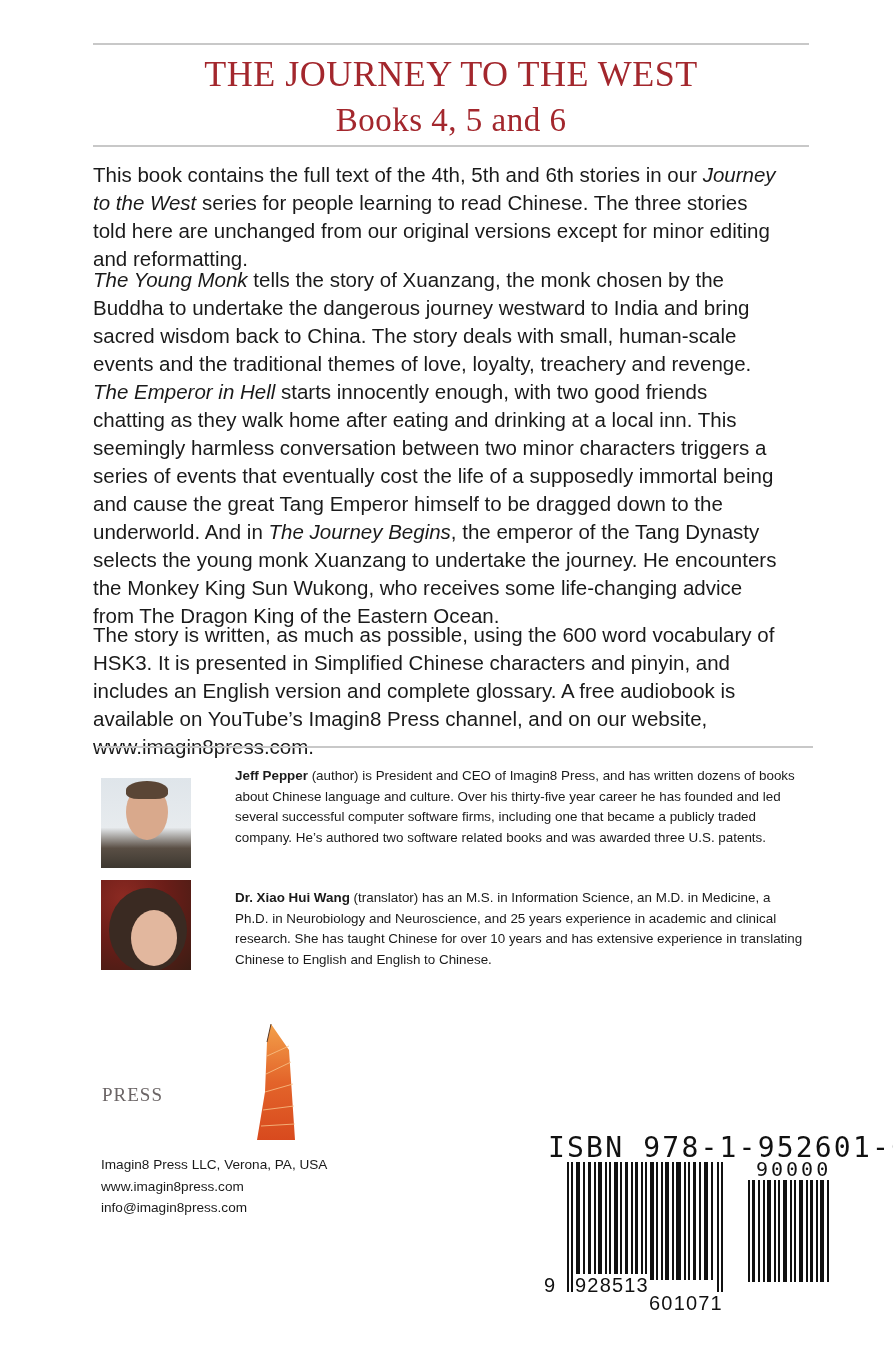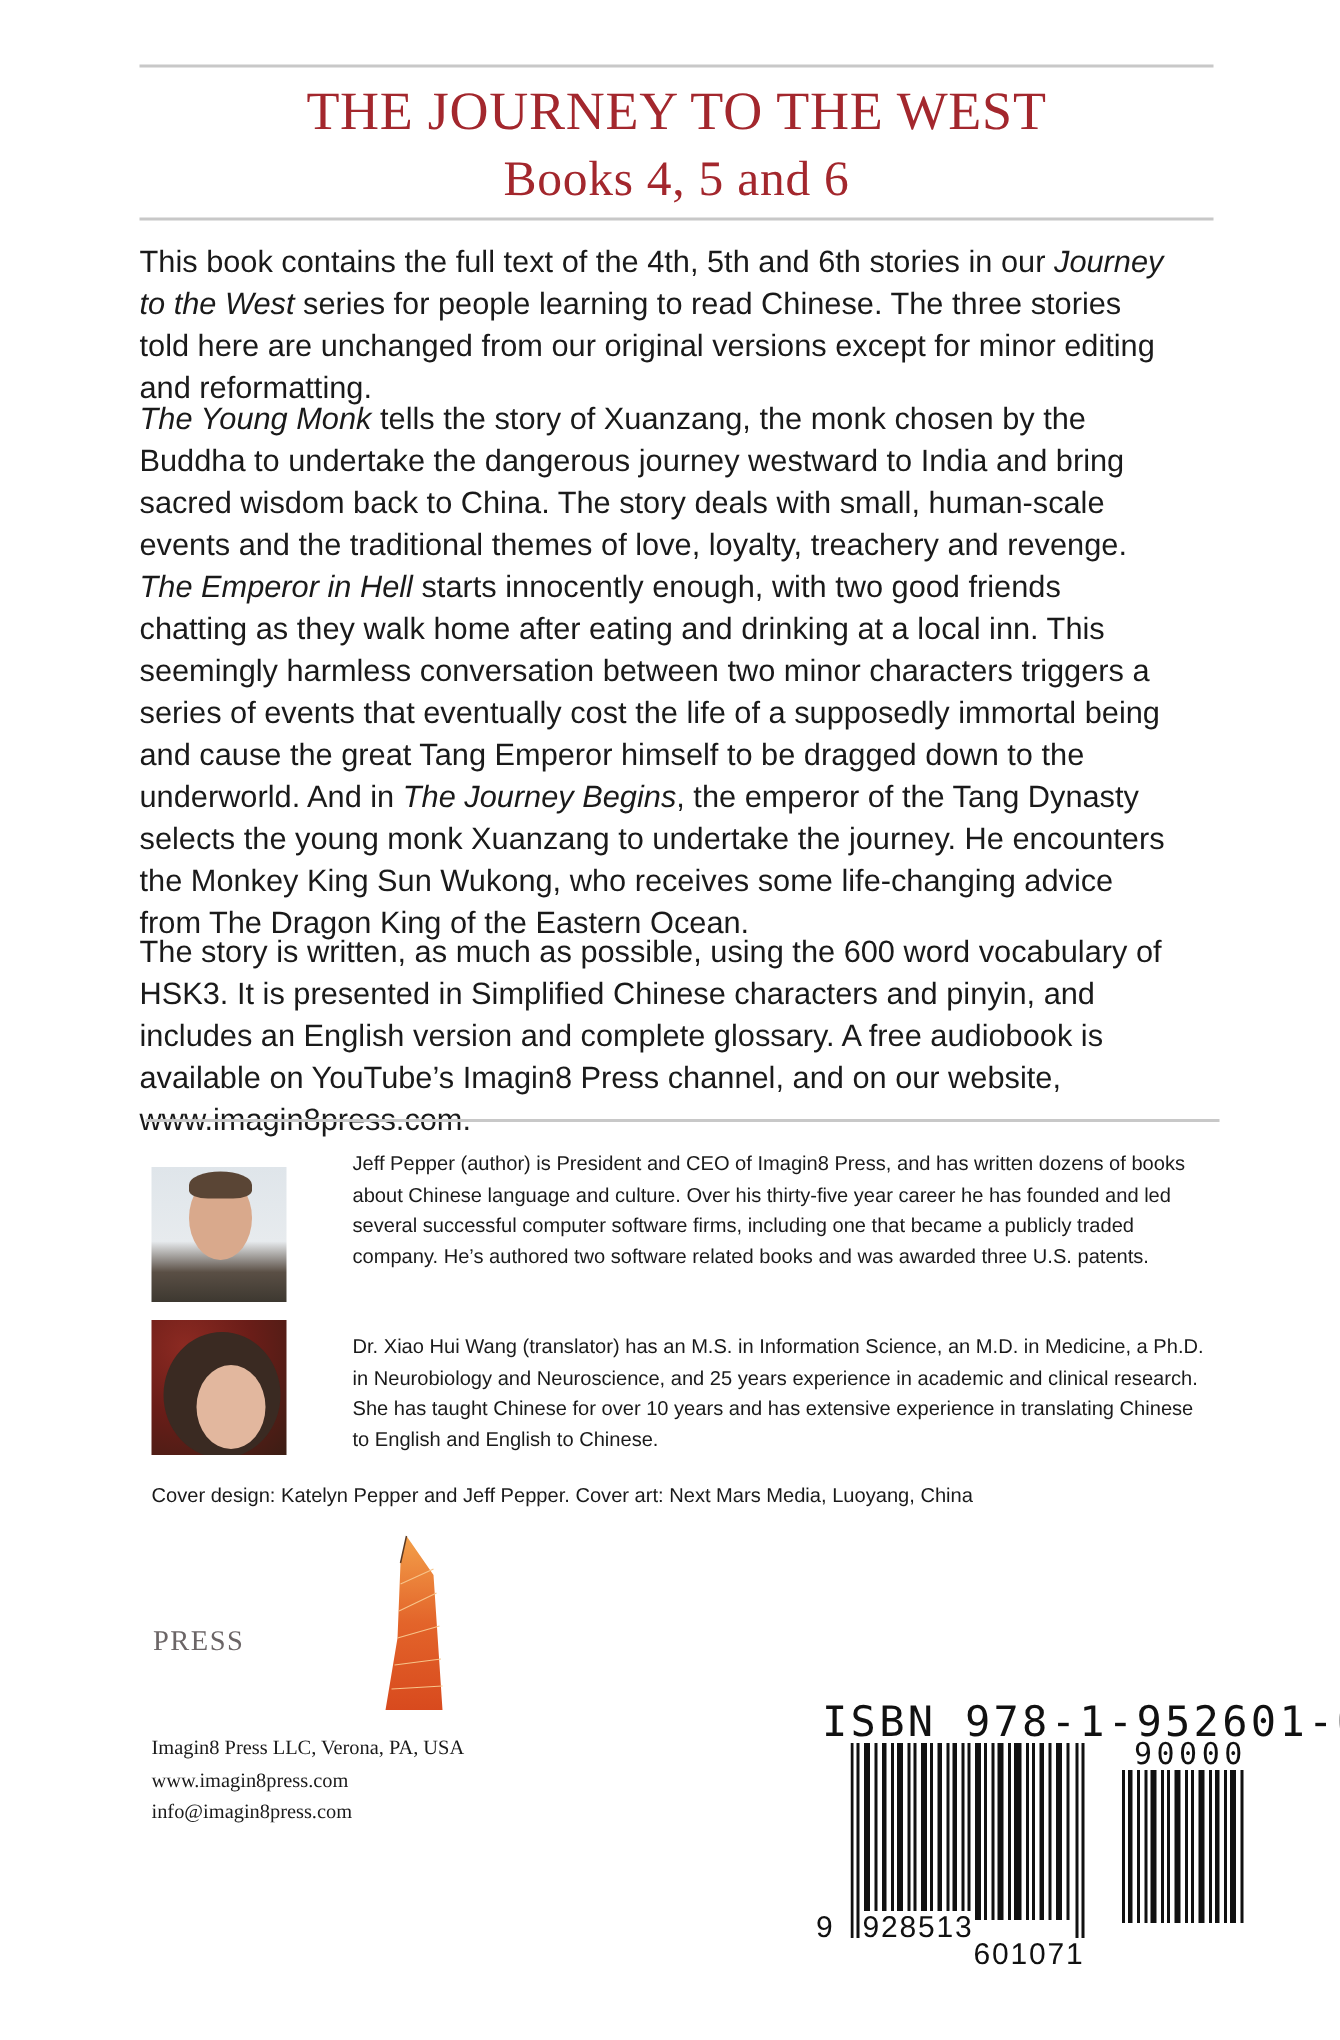--- a/index.html
+++ b/index.html
@@ -15,33 +15,33 @@
   .body-para i { font-style: italic; }
   .p1 { top: 161px; }
   .p2 { top: 266px; }
   .p3 { top: 621px; }
   .photo { position: absolute; width: 90px; height: 90px; overflow: hidden; }
   .photo-jeff { left: 101px; top: 778px; background: linear-gradient(180deg, #dfe5ea 0%, #e7ebee 55%, #5a4f45 78%, #3d3830 100%); }
   .photo-xiao { left: 101px; top: 880px; background: radial-gradient(circle at 25% 20%, #8c2a22 0%, #6a1d18 45%, #3b1d14 100%); }
   .face { position: absolute; border-radius: 50%; }
   .bio { position: absolute; left: 235px; width: 570px; color: #1a1a1a;
          font-family: "Liberation Sans", sans-serif; font-size: 13.4px; line-height: 20.5px; margin: 0; }
-  .bio b { font-weight: normal; }
+  .bio b { font-weight: bold; }
   .bio1 { top: 766px; }
   .bio2 { top: 888px; }
   .credit { position: absolute; left: 101px; top: 987px; color: #1a1a1a;
             font-family: "Liberation Sans", sans-serif; font-size: 13.4px; line-height: 20px; margin: 0; }
   .logo-text { position: absolute; left: 102px; top: 1046px; font-family: "Liberation Serif", serif;
                font-size: 37px; letter-spacing: 1px; color: #444041; line-height: 40px; }
   .logo-text .eight { color: #e0642f; }
   .logo-press { position: absolute; left: 102px; top: 1084px; font-family: "Liberation Serif", serif;
                 font-size: 19px; letter-spacing: 1px; color: #6b6566; line-height: 22px; }
   .sail { position: absolute; left: 255px; top: 1022px; width: 60px; height: 120px; }
   .contact { position: absolute; left: 101px; top: 1154px; color: #1a1a1a;
-             font-family: Liberation Serif, serif; font-size: 13.6px; line-height: 21.5px; }
+             font-family: Liberation Sans, sans-serif; font-size: 13.6px; line-height: 21.5px; }
   .contact div { white-space: nowrap; }
   .isbn-label { position: absolute; left: 548px; top: 1137px; font-family: "DejaVu Sans Mono", monospace;
                 font-size: 28px; letter-spacing: 2.2px; color: #111; line-height: 22px; white-space: nowrap; }
   .addon-label { position: absolute; left: 756px; top: 1158px; font-family: "DejaVu Sans Mono", monospace;
                  font-size: 20px; letter-spacing: 3px; color: #111; line-height: 22px; }
   .barcode-main { position: absolute; left: 567px; top: 1162px; width: 160px; height: 130px; }
   .barcode-addon { position: absolute; left: 748px; top: 1180px; width: 82px; height: 102px; }
   .ean-digits { position: absolute; top: 1274px; font-family: "Liberation Sans", sans-serif;
                 font-size: 20px; color: #111; line-height: 22px; background: #fff; padding: 0 1px; }
   .ean-first { left: 543px; }
@@ -71,21 +71,20 @@
     <div class="face" style="left:25px; top:3px; width:42px; height:18px; background:#5a4535; border-radius:50% 50% 30% 30%;"></div>
   </div>
   <p class="bio bio1"><b>Jeff Pepper</b><span> (author) is President and CEO of Imagin8 Press, and has written dozens of books about Chinese language and culture. Over his thirty-five year career he has founded and led several successful computer software firms, including one that became a publicly traded company. He’s authored two software related books and was awarded three U.S. patents.</span></p>
 
   <div class="photo photo-xiao">
     <div class="face" style="left:8px; top:8px; width:78px; height:84px; background:#3a2a22;"></div>
     <div class="face" style="left:30px; top:30px; width:46px; height:56px; background:#e2b79e;"></div>
   </div>
   <p class="bio bio2"><b>Dr. Xiao Hui Wang</b><span> (translator) has an M.S. in Information Science, an M.D. in Medicine, a Ph.D. in Neurobiology and Neuroscience, and 25 years experience in academic and clinical research. She has taught Chinese for over 10 years and has extensive experience in translating Chinese to English and English to Chinese.</span></p>
 
-  <p class="credit">Cover design: Katelyn Pepper and Jeff Pepper. Cover art: Next Mars Media, Luoyang, China</p>
 
   <div class="logo-press">PRESS</div>
   <svg class="sail" viewBox="0 0 60 120">
     <defs>
       <linearGradient id="sailg" x1="0" y1="0" x2="0" y2="1">
         <stop offset="0" stop-color="#f3a04a"></stop>
         <stop offset="0.5" stop-color="#e3642a"></stop>
         <stop offset="1" stop-color="#d84a1e"></stop>
       </linearGradient>
     </defs>

